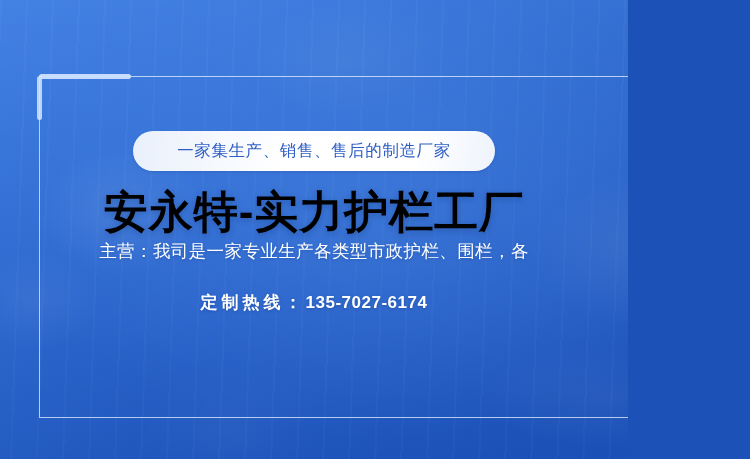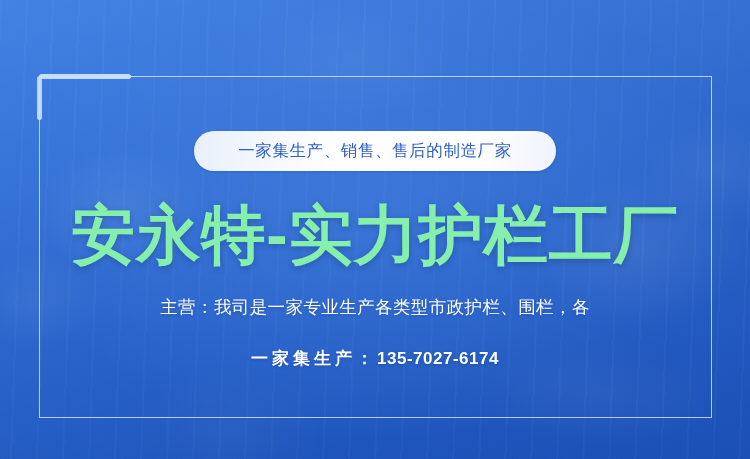--- a/index.html
+++ b/index.html
@@ -2,21 +2,21 @@
 <html><head>
 <meta charset="utf-8">
 <style>
   html, body {
     margin: 0;
     padding: 0;
     background: #1c52b8;
   }
   #banner {
     position: relative;
-    width: 750px;
+    width: 628px;
     height: 459px;
     overflow: hidden;
     font-family: "Liberation Sans", "DejaVu Sans", sans-serif;
     background: #2f66cf;
   }
 
   
   .bg-photo {
     position: absolute;
     inset: 0;
@@ -98,32 +98,31 @@
   }
   .badge-text {
     font-size: 16.5px;
     font-weight: 500;
     color: #2f5fc4;
     letter-spacing: 0.6px;
     white-space: nowrap;
   }
 
   .headline {
-    margin-top: 30px;
-    font-size: 64px;
+    margin-top: 17px;
+    font-size: 44px;
     font-weight: 700;
-    color: #86efac;
+    color: #000000;
     letter-spacing: 1px;
     white-space: nowrap;
     line-height: 1.08;
     text-shadow: 0 2px 6px rgba(12,45,110,0.33);
   }
 
   .desc {
-    margin-top: 22px;
     width: 500px;
     text-align: center;
     font-size: 17.5px;
     font-weight: 500;
     color: #ffffff;
     line-height: 1.72;
     letter-spacing: 0.4px;
     text-shadow: 0 1px 3px rgba(12,45,110,0.28);
   }
 
@@ -156,17 +155,17 @@
       <span class="badge-text">一家集生产、销售、售后的制造厂家</span>
     </div>
 
     <div class="headline">安永特-实力护栏工厂</div>
 
     <div class="desc">
       <div>主营：我司是一家专业生产各类型市政护栏、围栏，各</div>
     </div>
 
     <div class="hotline">
-      <span class="hotline-label">一家集生产：</span><span class="hotline-number">135-7027-6174</span>
+      <span class="hotline-label">定制热线：</span><span class="hotline-number">135-7027-6174</span>
     </div>
 
   </div>
 </div>
 
 </body></html>

